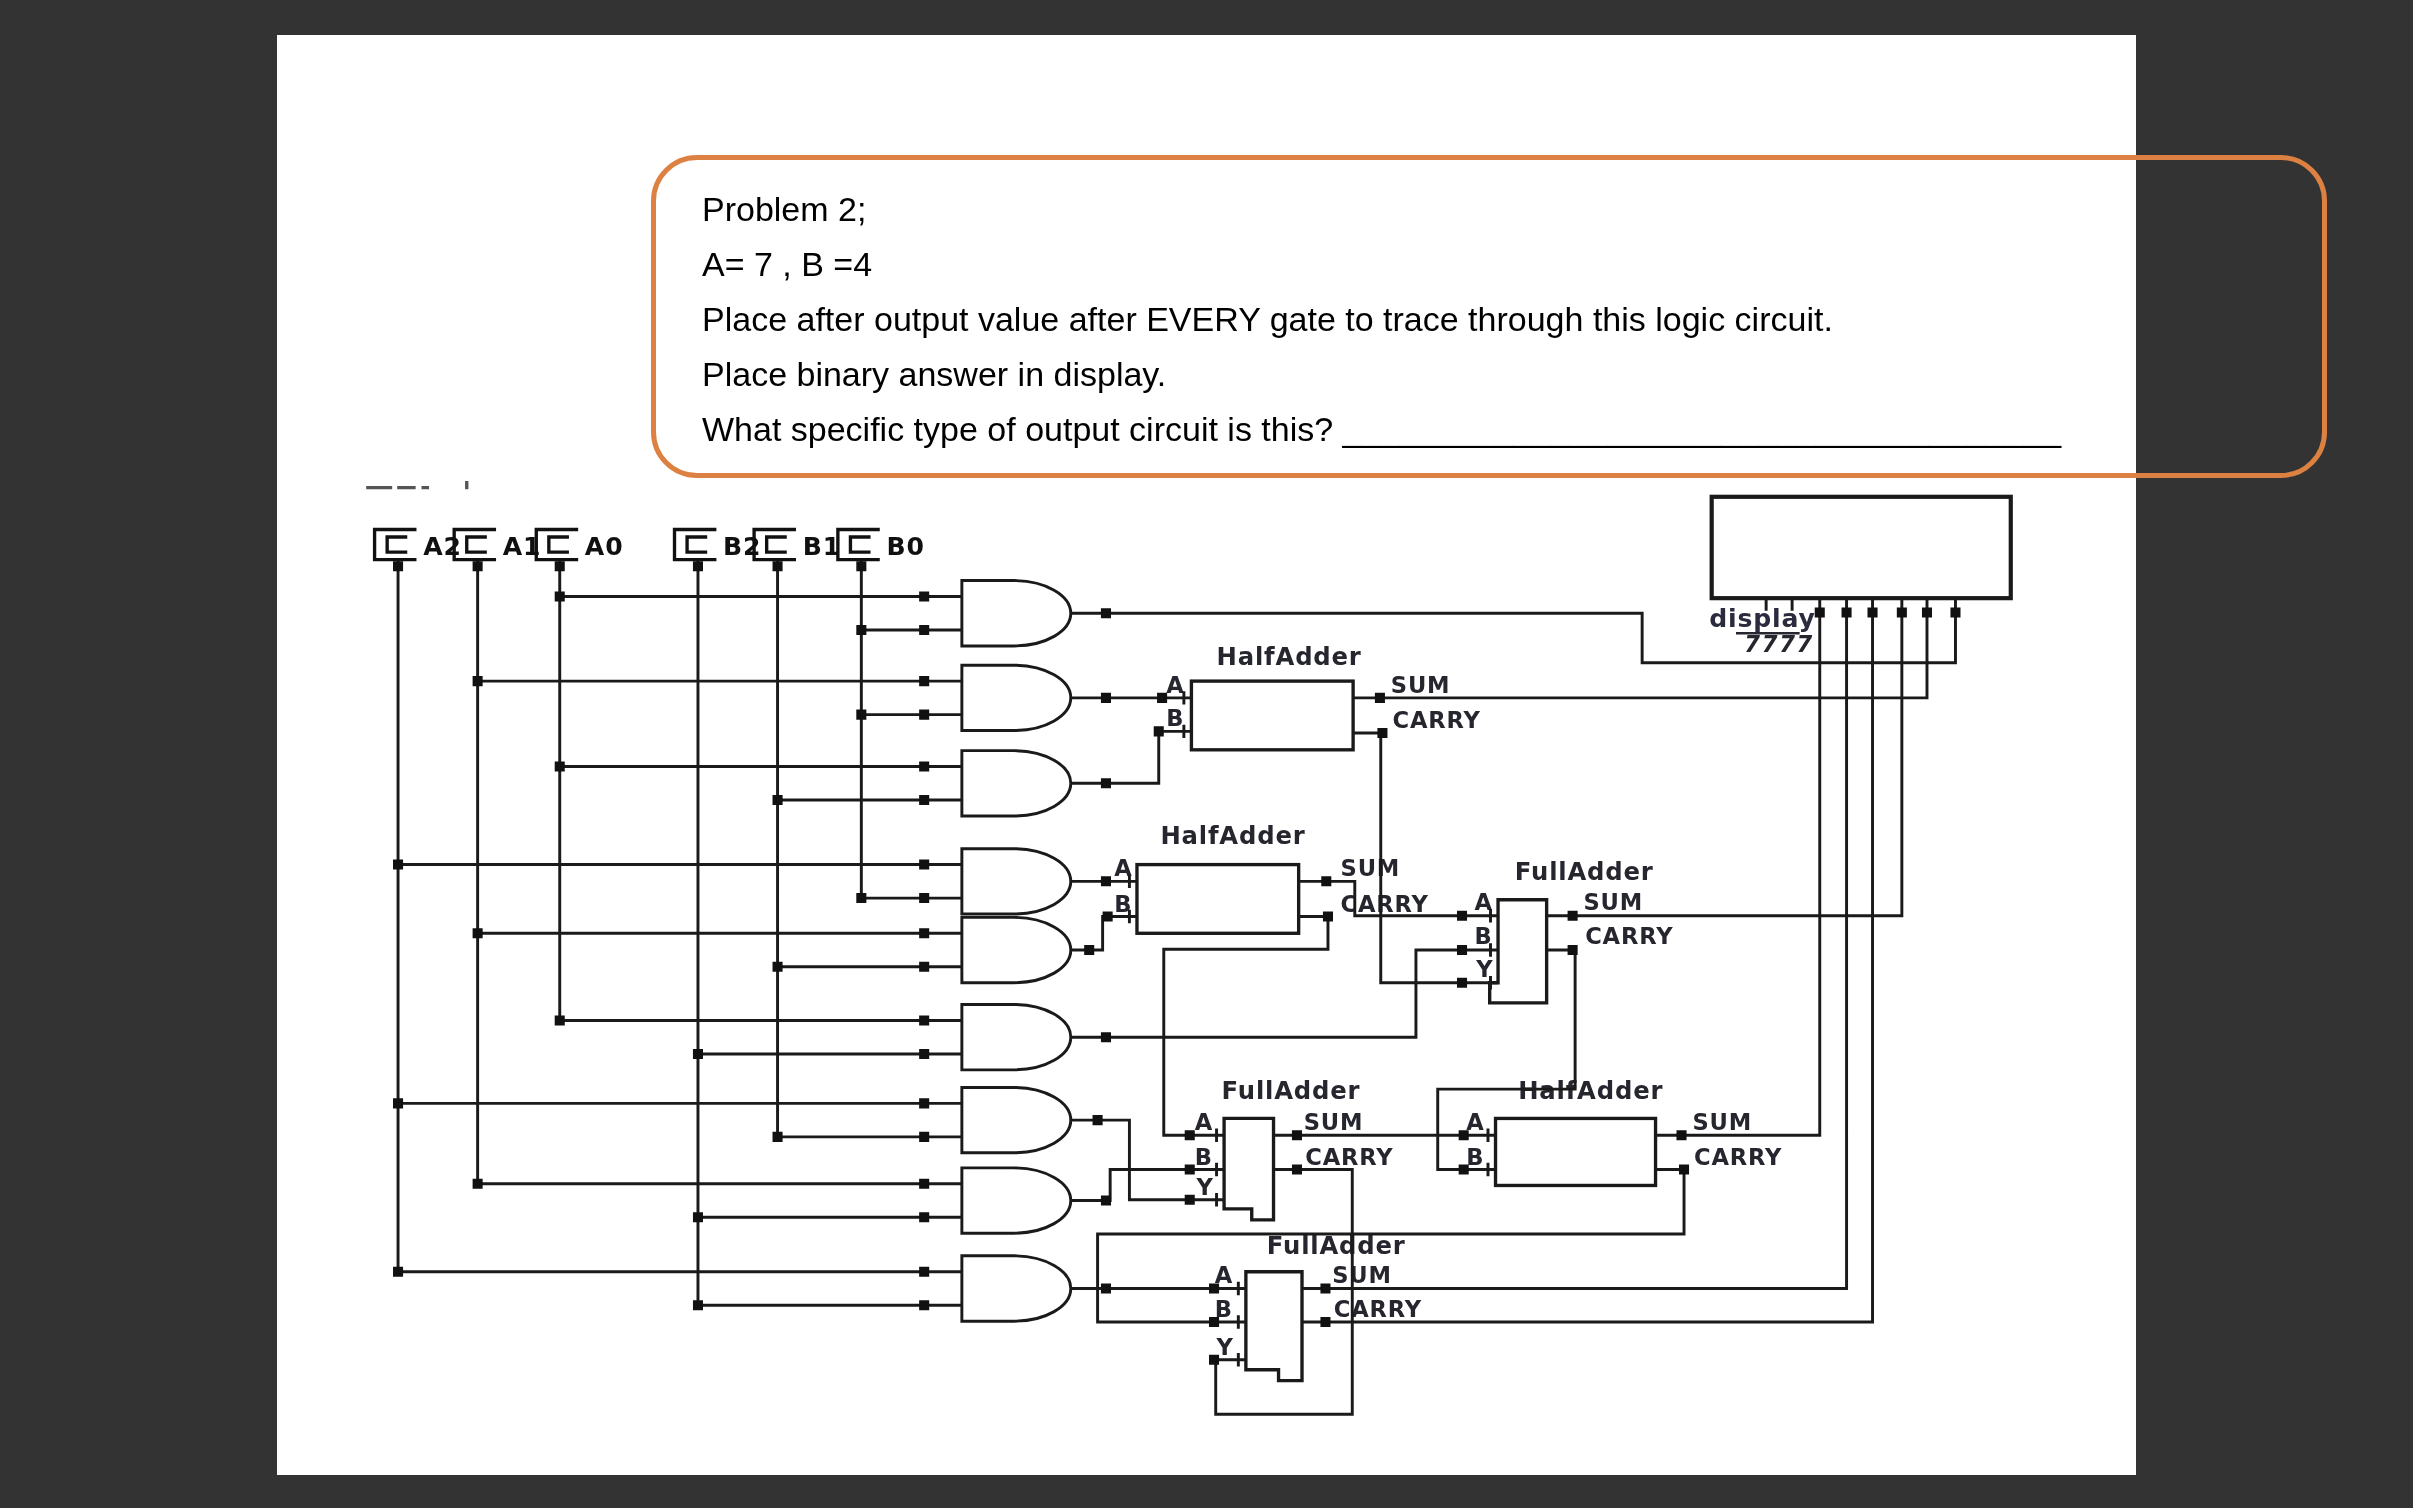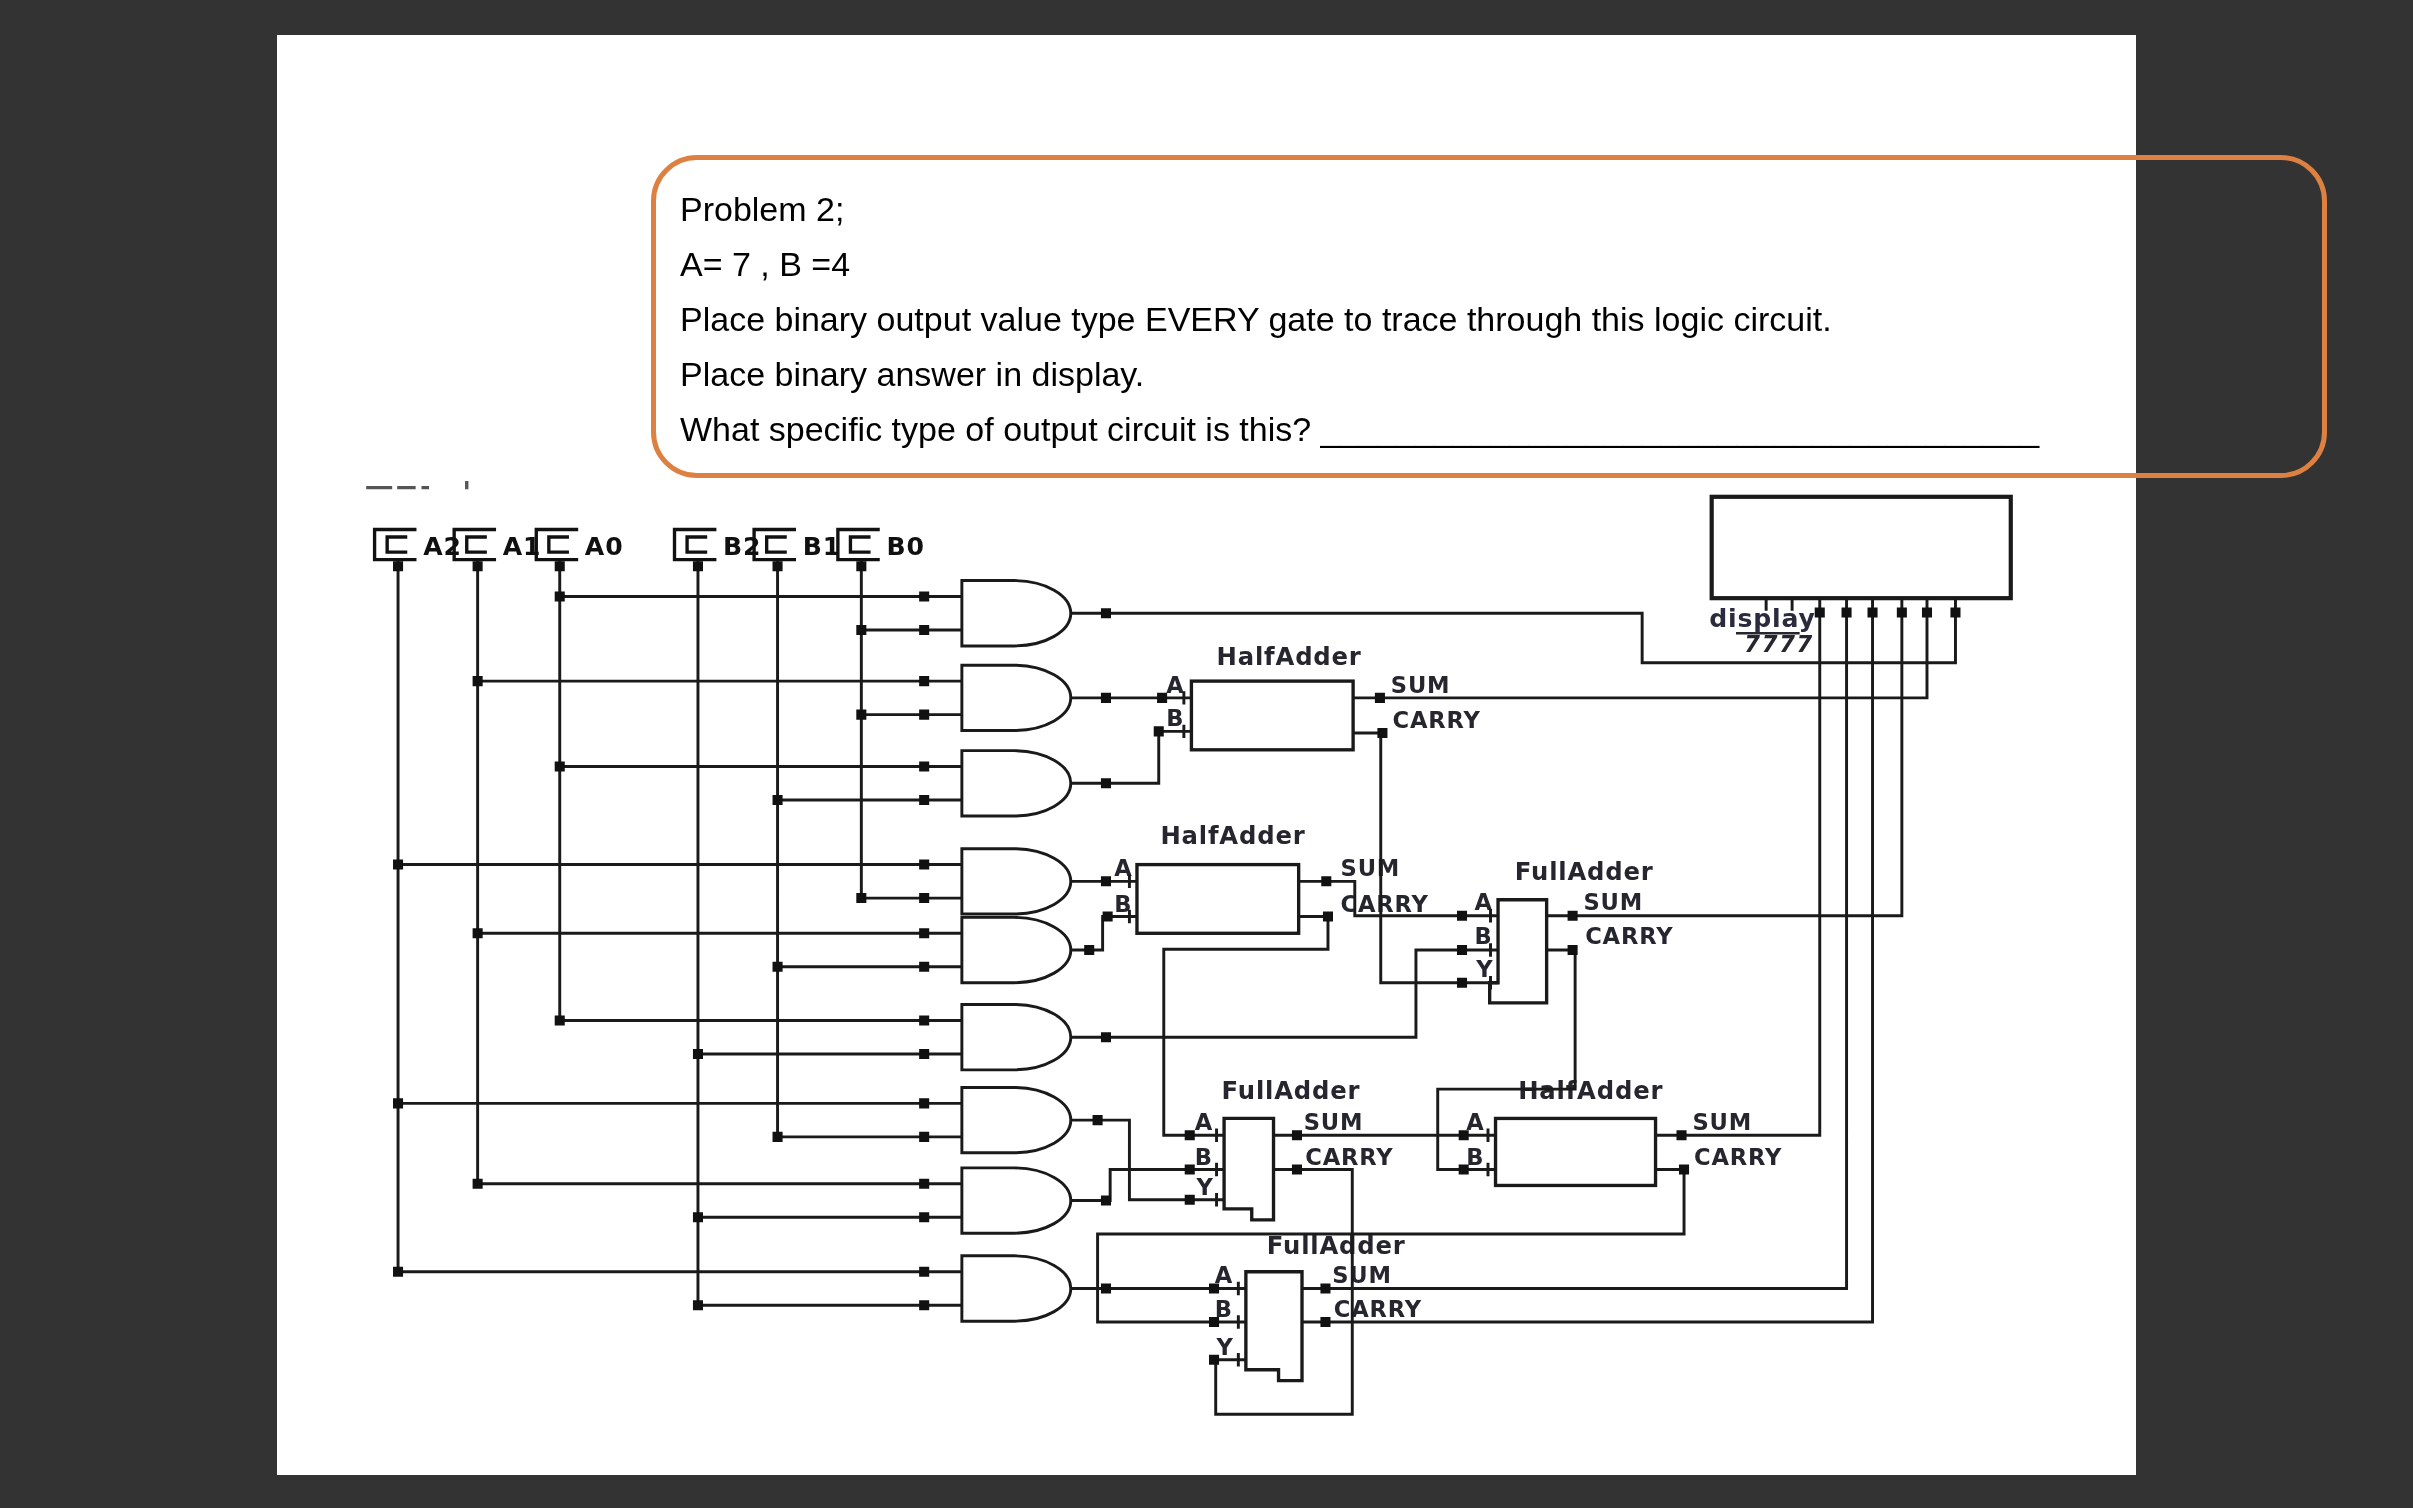--- a/index.html
+++ b/index.html
@@ -1,37 +1,37 @@
 <!DOCTYPE html>
 <html style="font-size:13.4px"><head>
 <meta charset="utf-8">
 <style>
   html,body{margin:0;padding:0;width:2413px;height:1508px;background:#333333;overflow:hidden;}
   .page{position:absolute;left:277px;top:35px;width:1859px;height:1440px;background:#ffffff;}
   .pbox{position:absolute;left:374px;top:120px;width:1676px;height:323px;box-sizing:border-box;
-        border:5px solid #DD8142;border-radius:46px;padding:22px 34px 0 24px;
+        border:5px solid #DD8142;border-radius:46px;padding:22px 34px 0 46px;
         font-family:"Liberation Sans",sans-serif;font-size:34px;color:#000;}
   .pline{line-height:55px;white-space:nowrap;}
   .pline b{font-weight:normal;}
   svg text{font-family:"DejaVu Sans",sans-serif;}
   .ctext{font-weight:bold;fill:#26262f;font-size:27px;letter-spacing:1px;}
   .ctitle{font-weight:bold;fill:#26262f;font-size:29px;letter-spacing:1px;}
   .ilabel{font-weight:bold;fill:#101010;font-size:30px;letter-spacing:1px;}
   .dlabel{font-weight:bold;fill:#2b2b3e;font-size:30px;letter-spacing:1px;}
   .dpart{font-weight:bold;font-style:italic;fill:#26262f;font-size:27px;letter-spacing:2px;}
 </style>
 </head>
 <body>
 
 <div class="page">
 
   <div class="pbox">
     <div class="pline"><span>Problem 2;</span></div>
     <div class="pline"><span>A= 7 , B =4</span></div>
-    <div class="pline"><span>Place binary output value type </span><b>EVERY</b><span> gate to trace through this logic circuit.</span></div>
+    <div class="pline"><span>Place after output value after </span><b>EVERY</b><span> gate to trace through this logic circuit.</span></div>
     <div class="pline"><span>Place binary answer in display.</span></div>
     <div class="pline"><span>What specific type of output circuit is this? </span><span>______________________________________</span></div>
   </div>
 
   <svg width="2413" height="1508" viewBox="0 0 2880 1800" style="position:absolute;left:-277px;top:-35px;" xmlns="http://www.w3.org/2000/svg">
 
     <path d="M437,582H468 M474,582H496 M503,582H512 M557,574V584" stroke="#555" stroke-width="4" fill="none"></path>
 
     <g stroke="#111" stroke-width="4" fill="none">
       <path d="M497,632H447V668H497 M486,641H462V659H486"></path>

